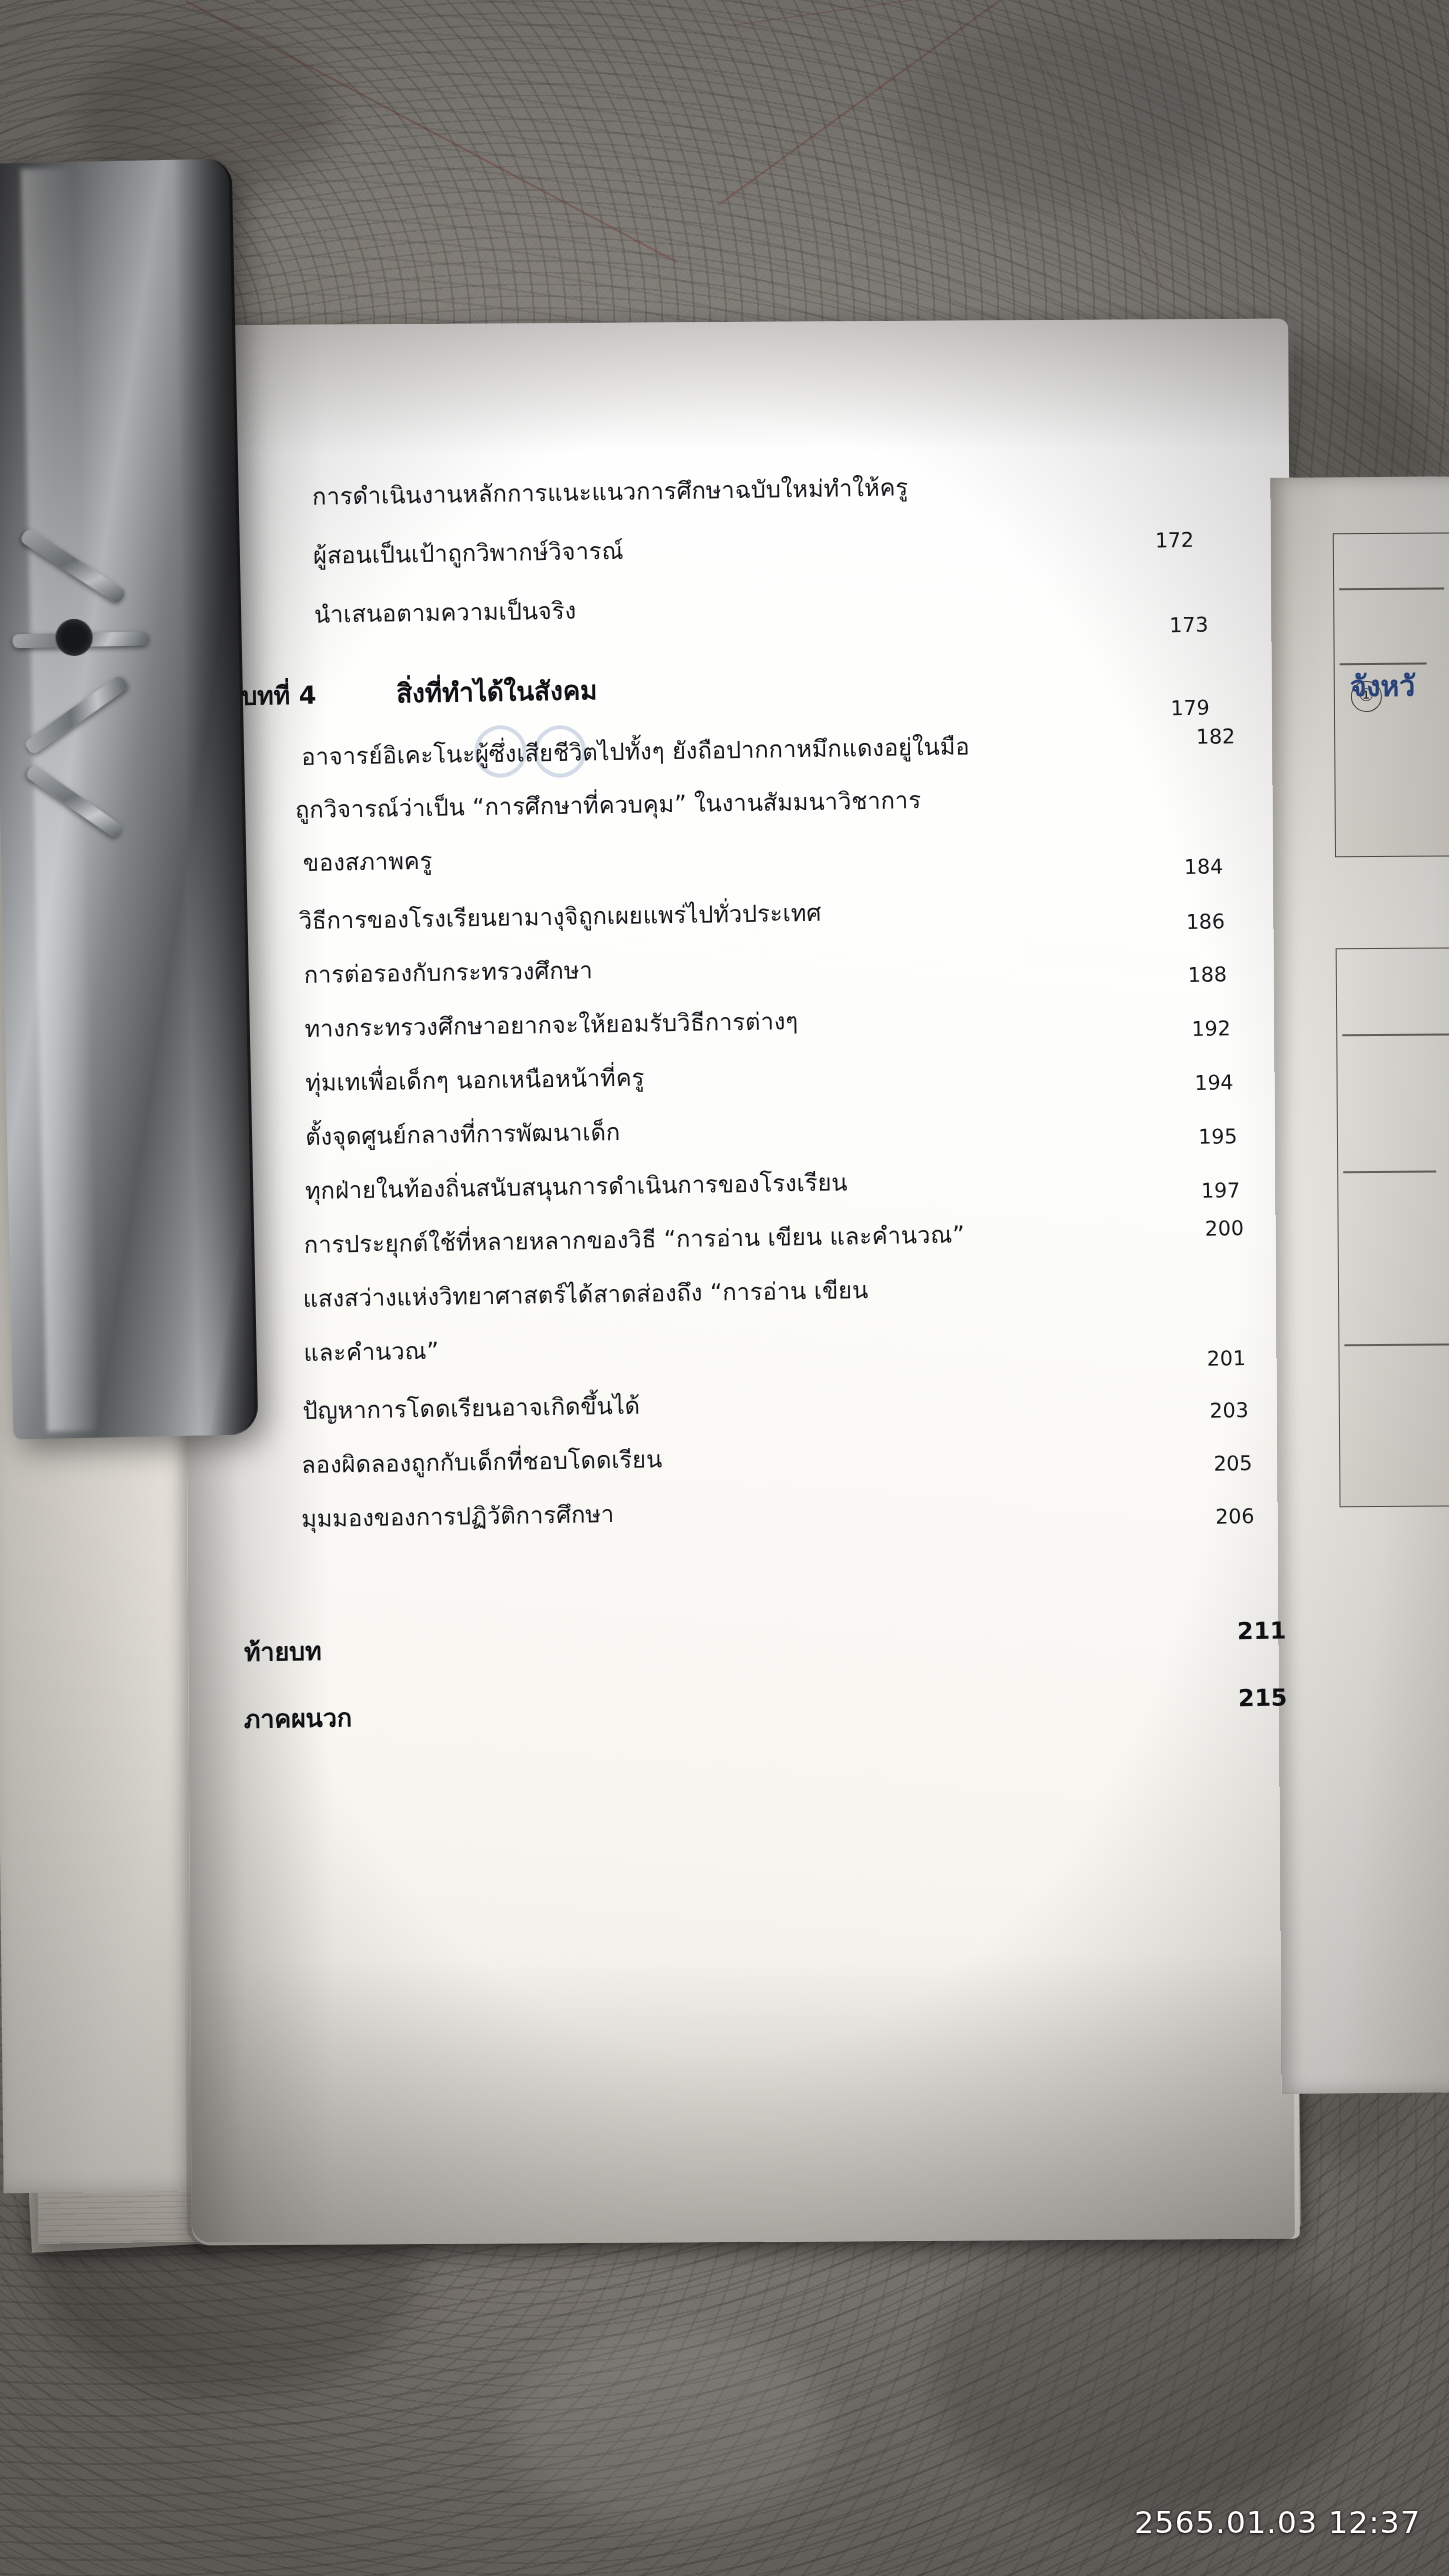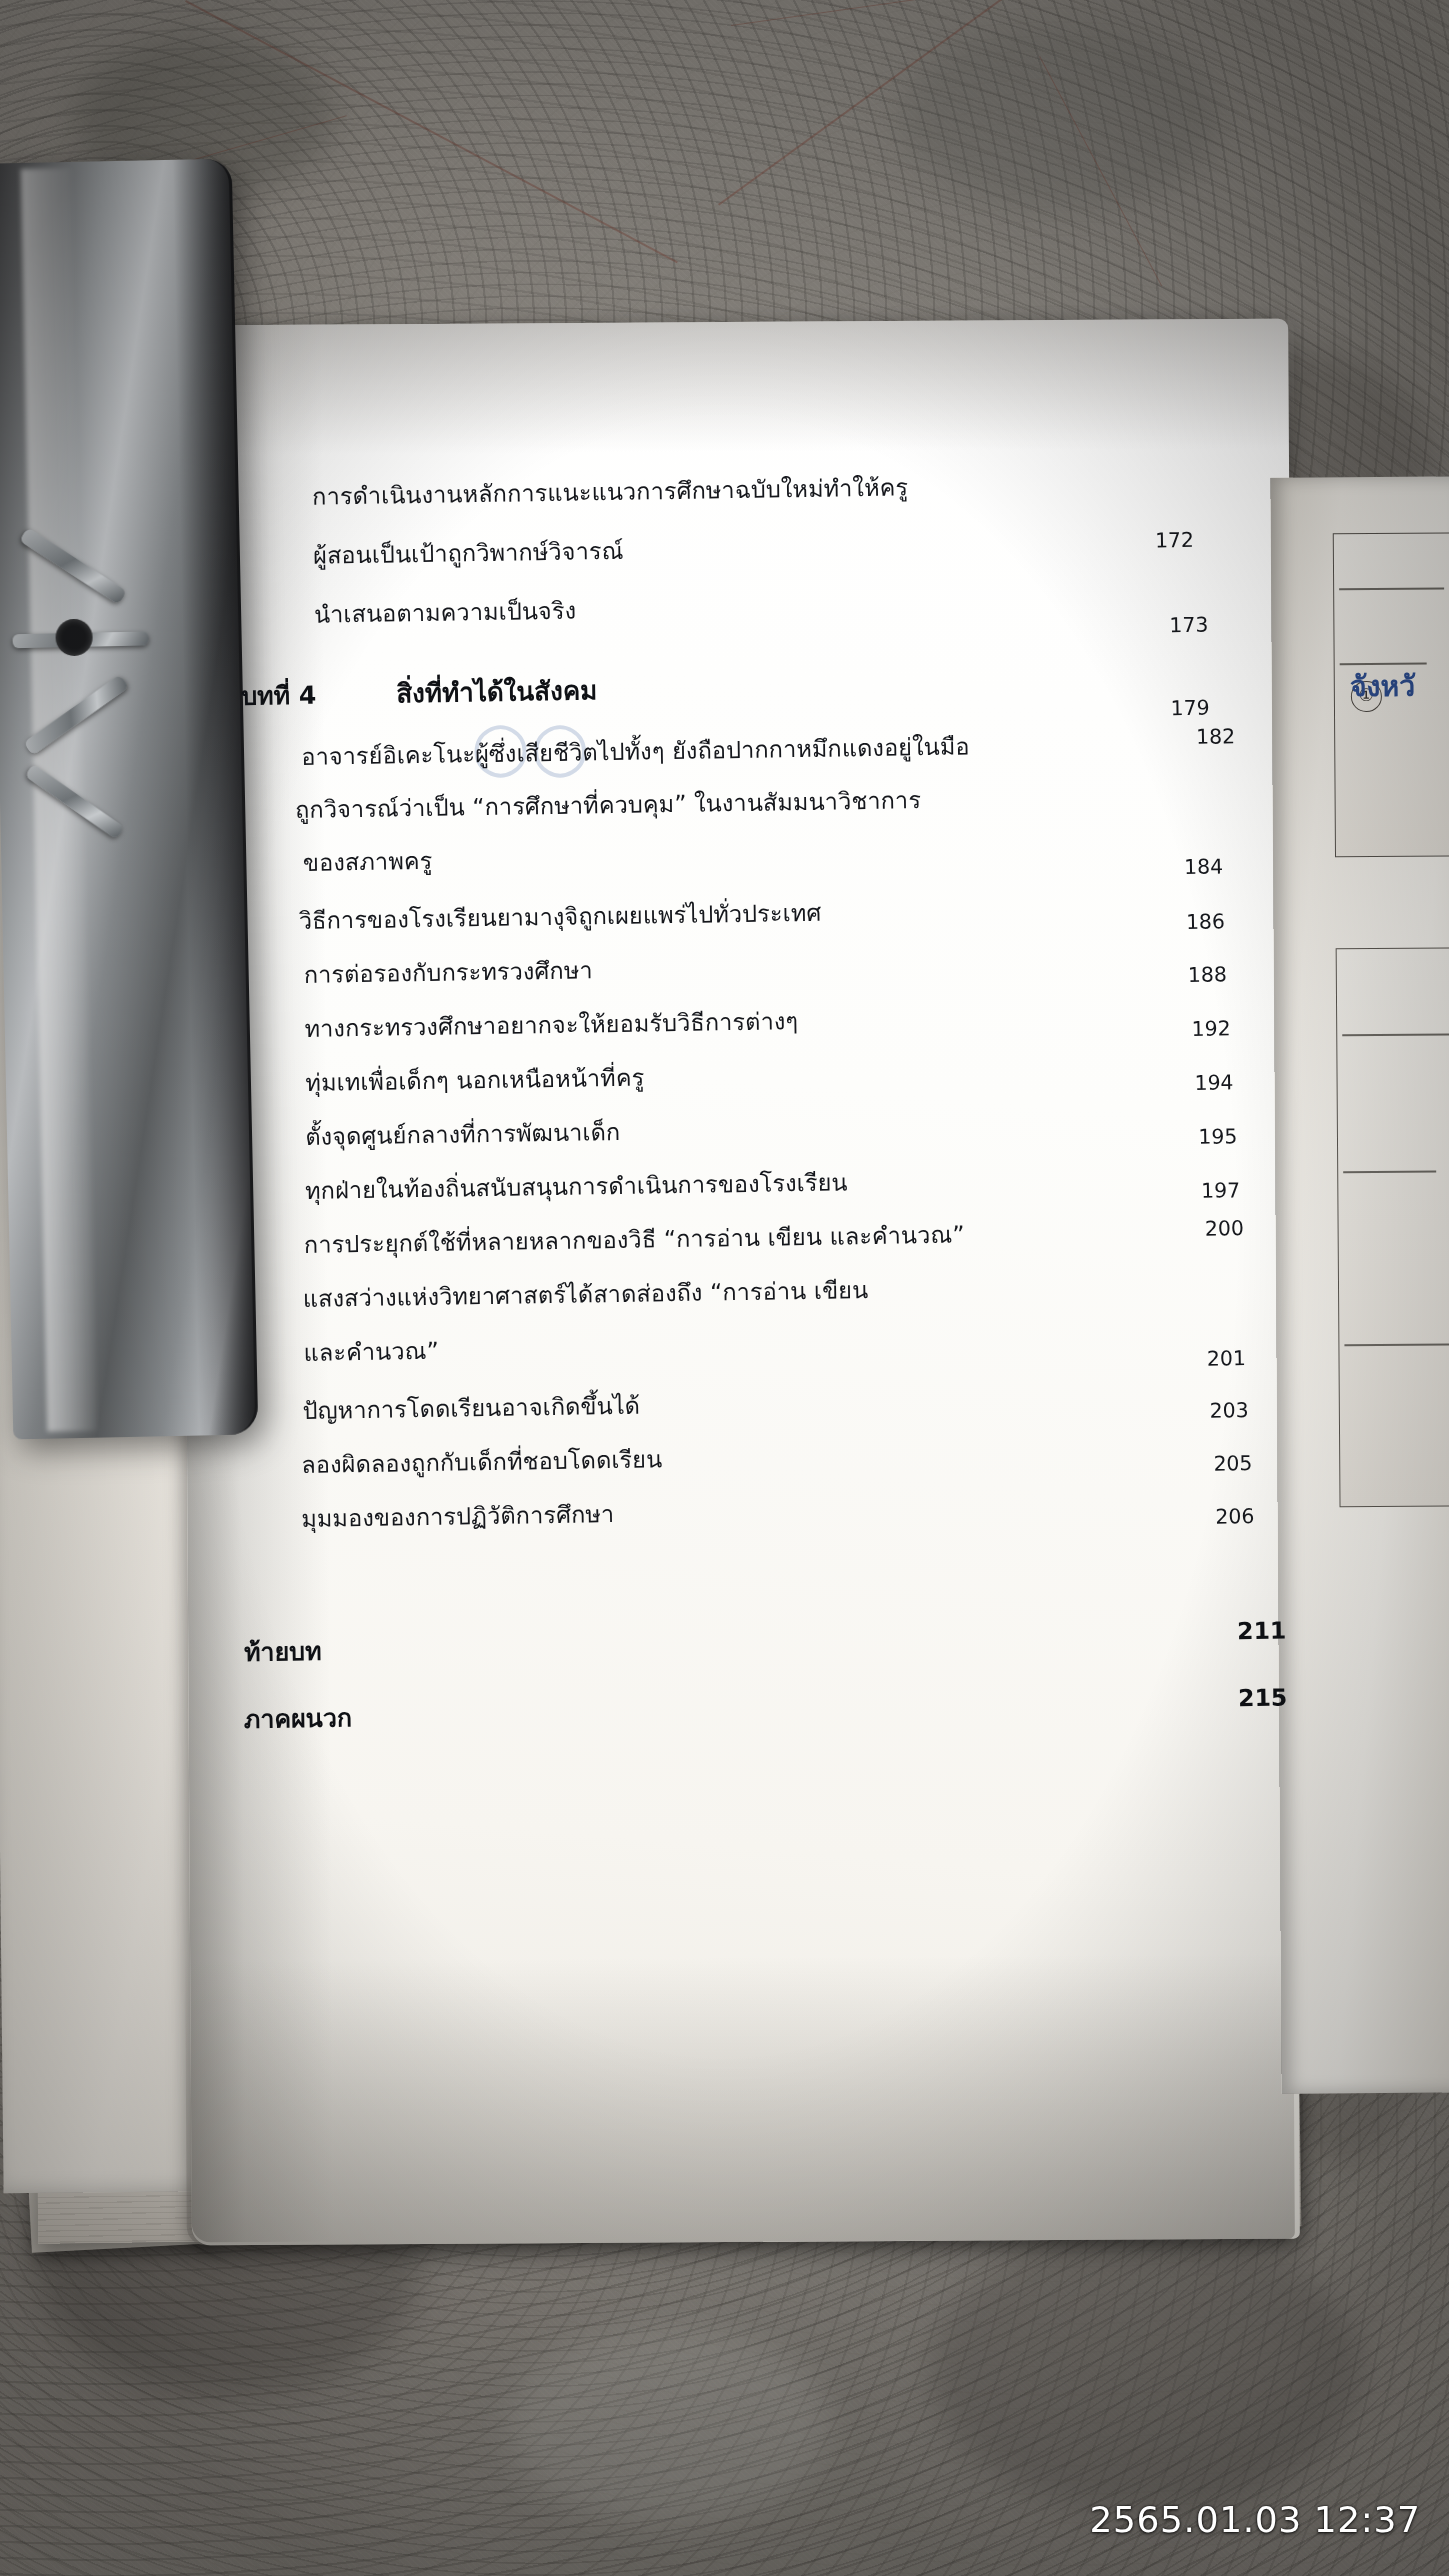--- a/index.html
+++ b/index.html
@@ -344,21 +344,21 @@
     background: radial-gradient(ellipse 929px 1486px at 50% 48%, rgba(0,0,0,0) 55%, rgba(0,0,0,0.30) 100%);
   }
 
   
   #timestamp {
     position: absolute;
     right: 28.5px;
     bottom: 36px;
     color: #ffffff;
     font-family: "DejaVu Sans", sans-serif;
-    font-size: 36px;
+    font-size: 31px;
     letter-spacing: 0.6px;
     text-shadow: 0 1.2px 3.7px rgba(0,0,0,0.85), 0 0 1.9px rgba(0,0,0,0.9);
     white-space: nowrap;
   }
 </style>
 </head>
 <body>
 
 <div id="scene">
 

